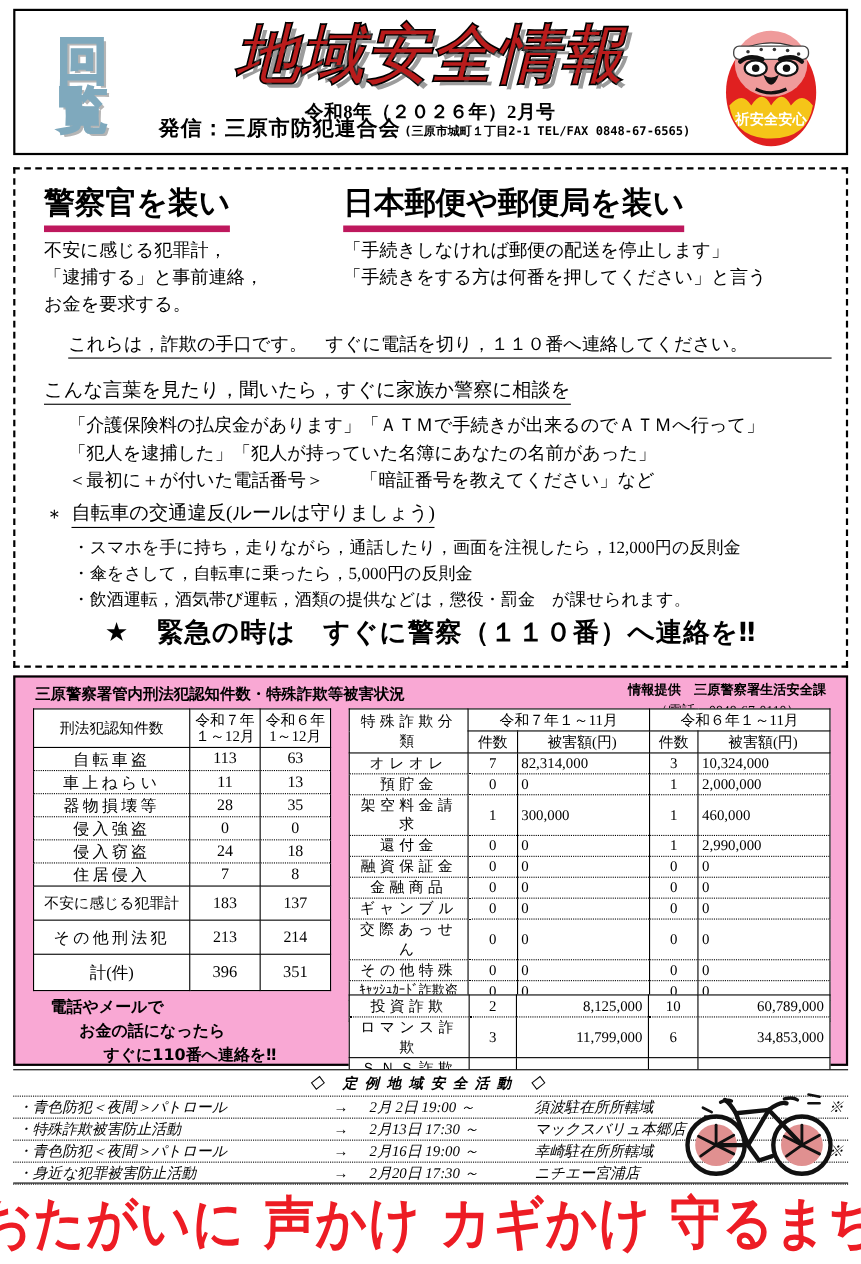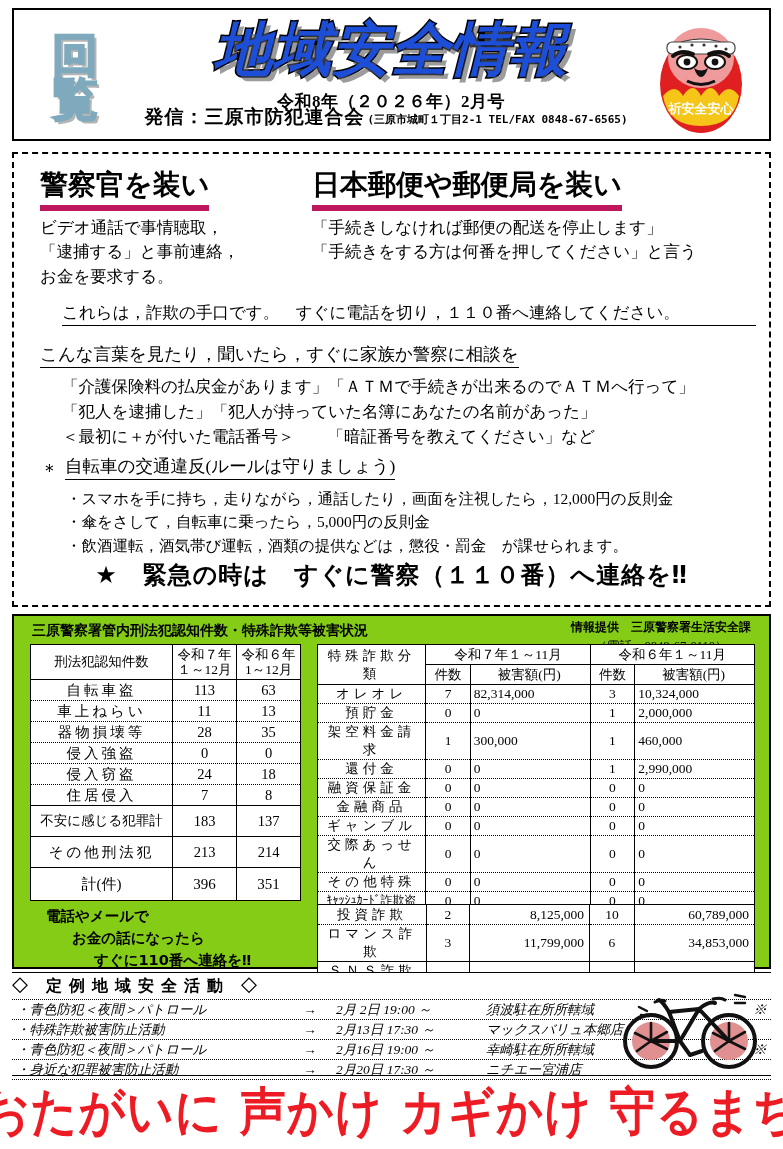--- a/index.html
+++ b/index.html
@@ -28,22 +28,22 @@
     -webkit-text-stroke:2px #7fa9bd;
     text-shadow:3px 3px 0 rgba(120,120,120,.55);
     letter-spacing:0;
   }
   .masthead{
     position:absolute;left:112px;top:2px;width:530px;height:76px;
     display:flex;align-items:center;justify-content:center;
   }
   .masthead .big{
     font-family:"DejaVu Sans","Liberation Sans",sans-serif;
-    font-size:58px;font-weight:bold;font-style:italic;
-    color:#1d4ed8;
+    font-size:58px;font-weight:normal;font-style:italic;
+    color:#b91c1c;
     -webkit-text-stroke:3px #000;
     paint-order:stroke fill;
     text-shadow:5px 5px 0 rgba(90,90,90,.6);
     letter-spacing:1px;white-space:nowrap;
   }
   .issue{
     position:absolute;left:112px;top:80px;width:530px;text-align:center;
     font-size:17px;font-weight:bold;letter-spacing:.5px;
   }
   .publisher{
@@ -100,21 +100,21 @@
 
   .emerg{
     position:absolute;left:0;top:405px;width:100%;text-align:center;
     font-family:"DejaVu Sans","Liberation Sans",sans-serif;
     font-weight:bold;font-size:24px;letter-spacing:1px;white-space:nowrap;
   }
 
   
   .statsbox{
     position:absolute;left:12px;top:614px;width:759px;height:355px;
-    border:2px solid #000;box-sizing:border-box;background:#84cc16;
+    border:2px solid #000;box-sizing:border-box;background:#f9a8d4;
   }
   .stats-title{
     position:absolute;left:18px;top:6px;font-size:14px;font-weight:bold;
     font-family:"DejaVu Sans","Liberation Sans",sans-serif;white-space:nowrap;
   }
   .stats-source{
     position:absolute;right:18px;top:2px;text-align:center;
     font-size:12px;font-weight:bold;line-height:1.55;white-space:nowrap;
     font-family:"DejaVu Sans","Liberation Sans",sans-serif;
   }
@@ -164,21 +164,21 @@
   .callout .l2{padding-left:40px;}
   .callout .l3{padding-left:62px;}
 
   
   .schedbox{
     position:absolute;left:12px;top:972px;width:759px;height:104px;
     border-top:1.5px solid #000;border-bottom:1.5px solid #000;
     box-sizing:border-box;background:#fff;
   }
   .sched-title{
-    font-weight:bold;font-size:16px;
+    text-align:center;font-style:italic;font-weight:bold;font-size:13px;
     letter-spacing:7px;padding-top:3px;padding-bottom:2px;
     border-bottom:1px dotted #000;white-space:nowrap;
     font-family:"Liberation Serif",serif;
   }
   .sched-row{
     display:flex;align-items:center;height:19px;
     border-bottom:1px dotted #000;font-style:italic;font-size:13.5px;
     font-family:"Liberation Serif",serif;white-space:nowrap;
   }
   .sched-row:last-child{border-bottom:none;}
@@ -250,21 +250,21 @@
   </div>
 
   <div class="warnbox">
 
     <div class="h2row">
       <div class="h2 a">警察官を装い</div>
       <div class="h2 b">日本郵便や郵便局を装い</div>
     </div>
 
     <div class="colA">
-      <div class="bodyline">ビデオ通話で事情聴取，</div>
+      <div class="bodyline">不安に感じる犯罪計，</div>
       <div class="bodyline">「逮捕する」と事前連絡，</div>
       <div class="bodyline">お金を要求する。</div>
     </div>
 
     <div class="colB">
       <div class="bodyline">「手続きしなければ郵便の配送を停止します」</div>
       <div class="bodyline">「手続きをする方は何番を押してください」と言う</div>
     </div>
 
     <div class="rule-line">これらは，詐欺の手口です。　すぐに電話を切り，１１０番へ連絡してください。</div>

